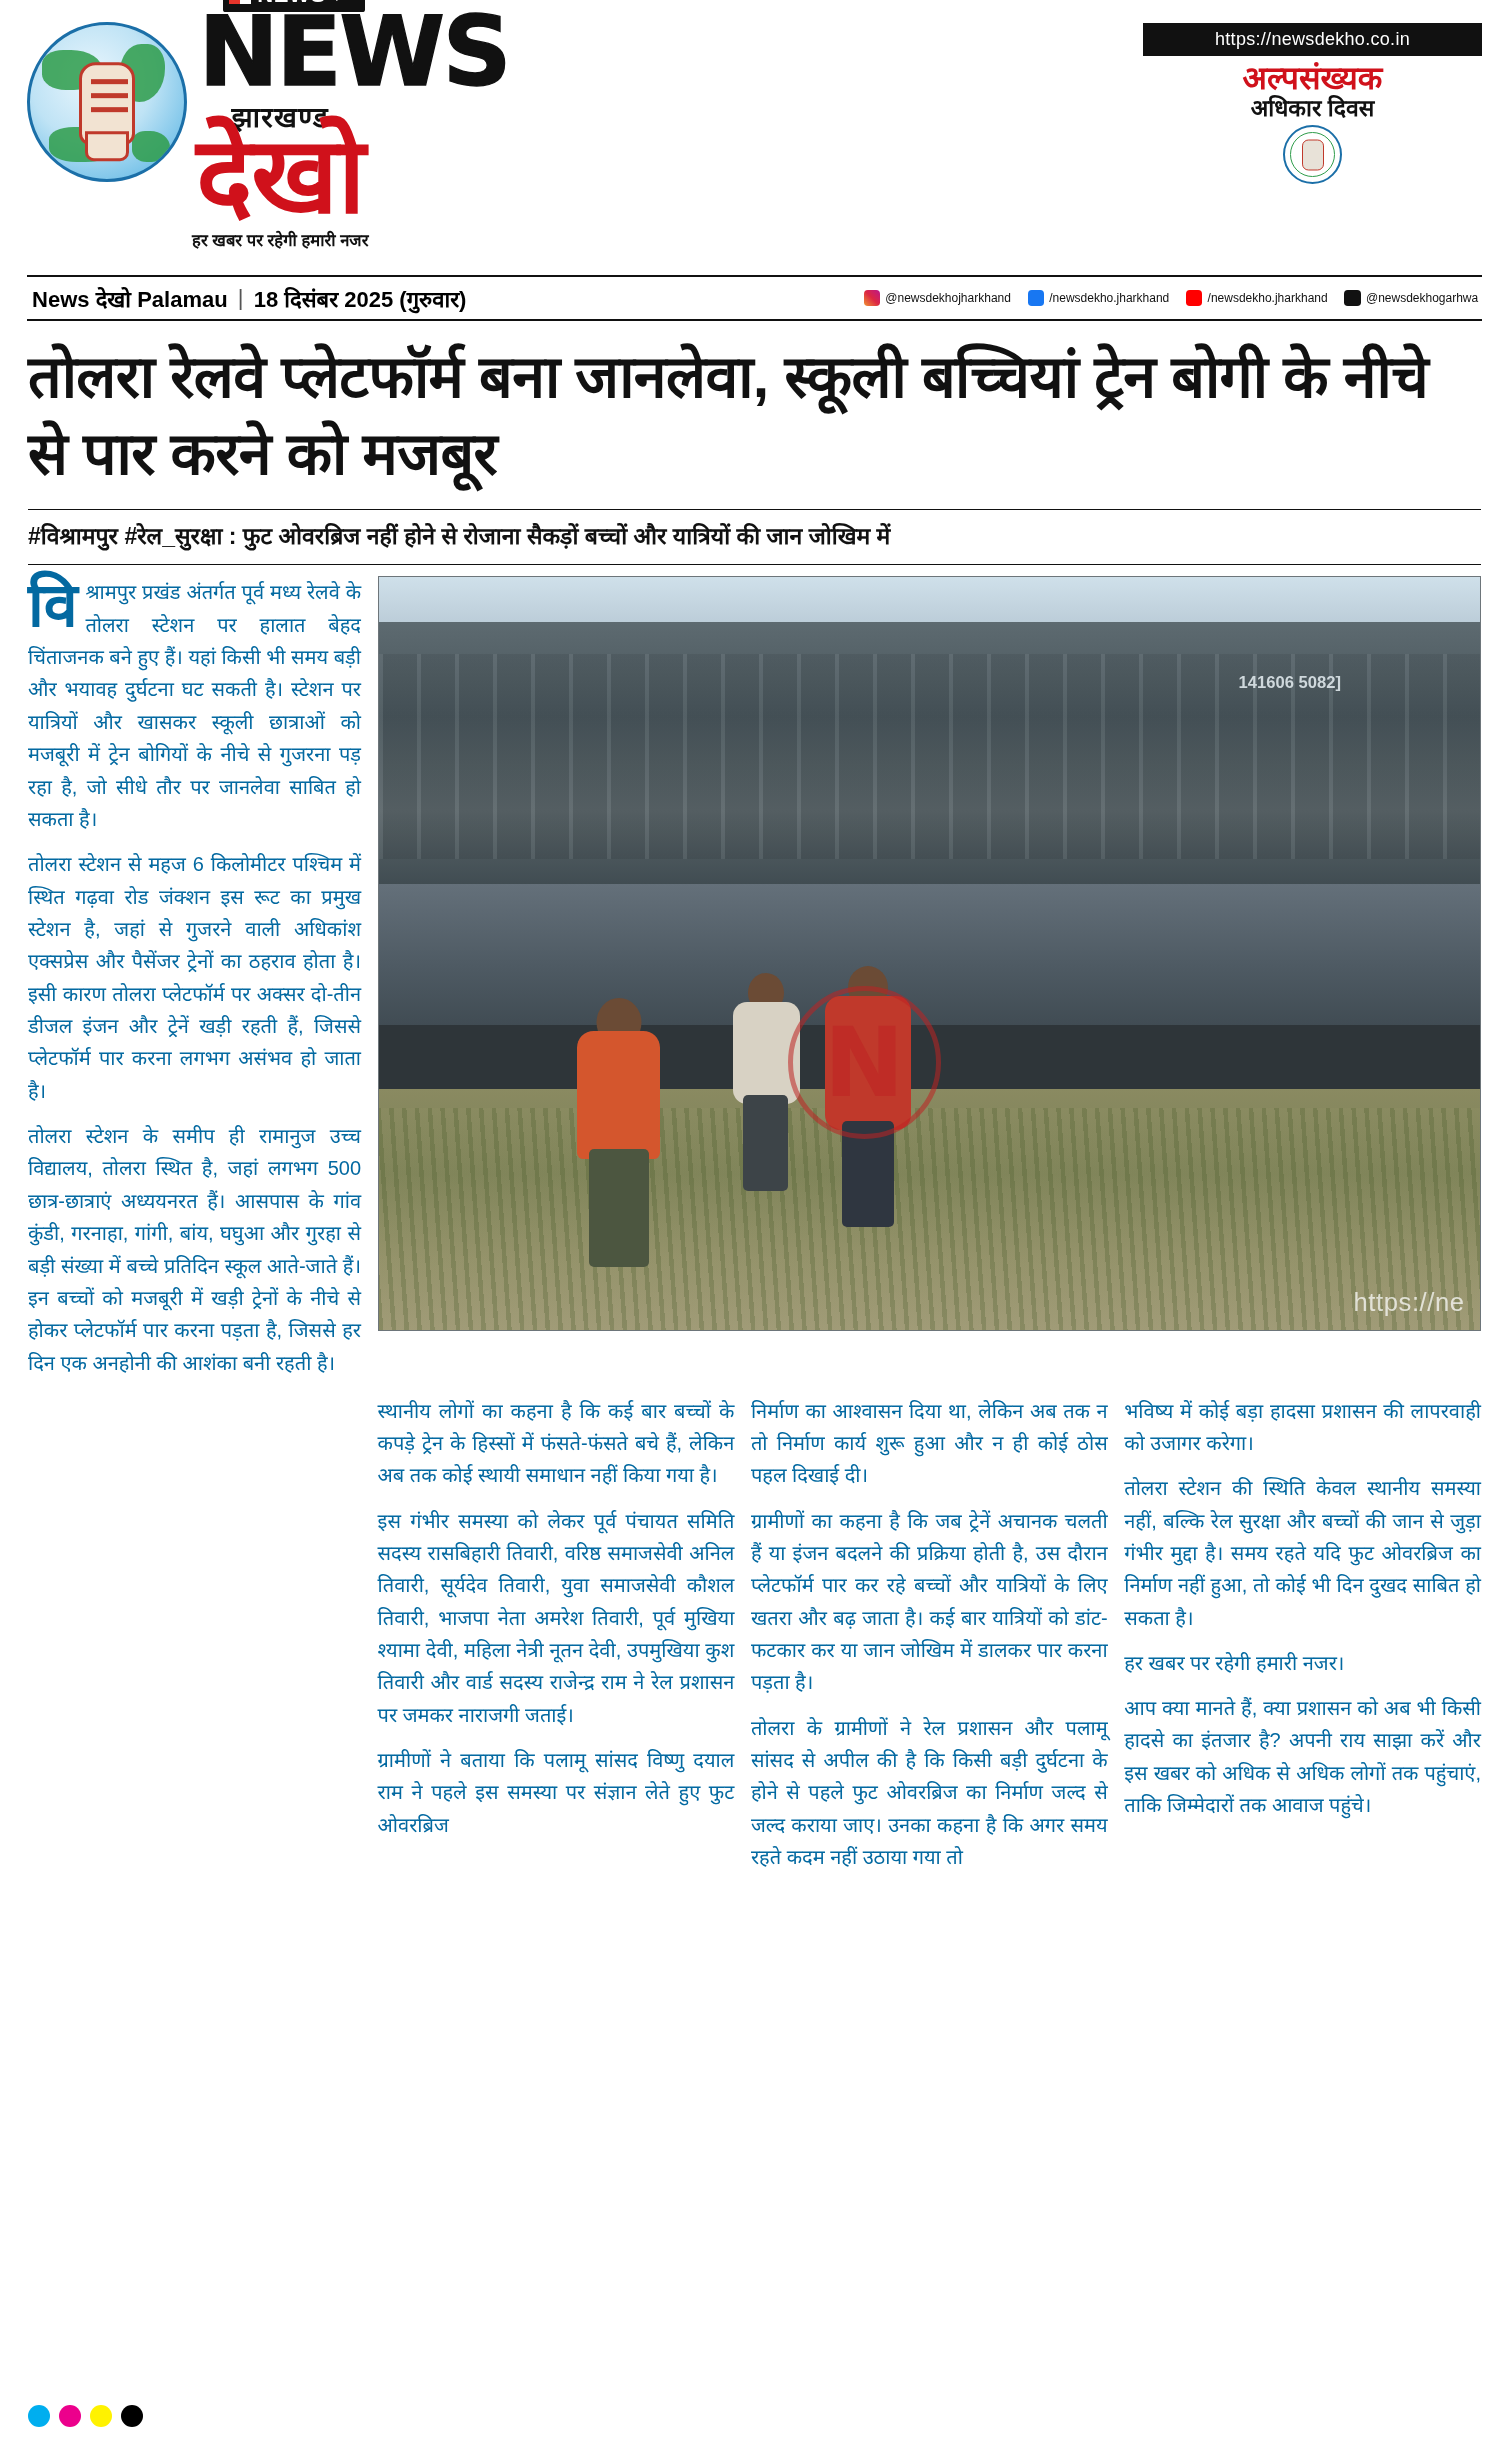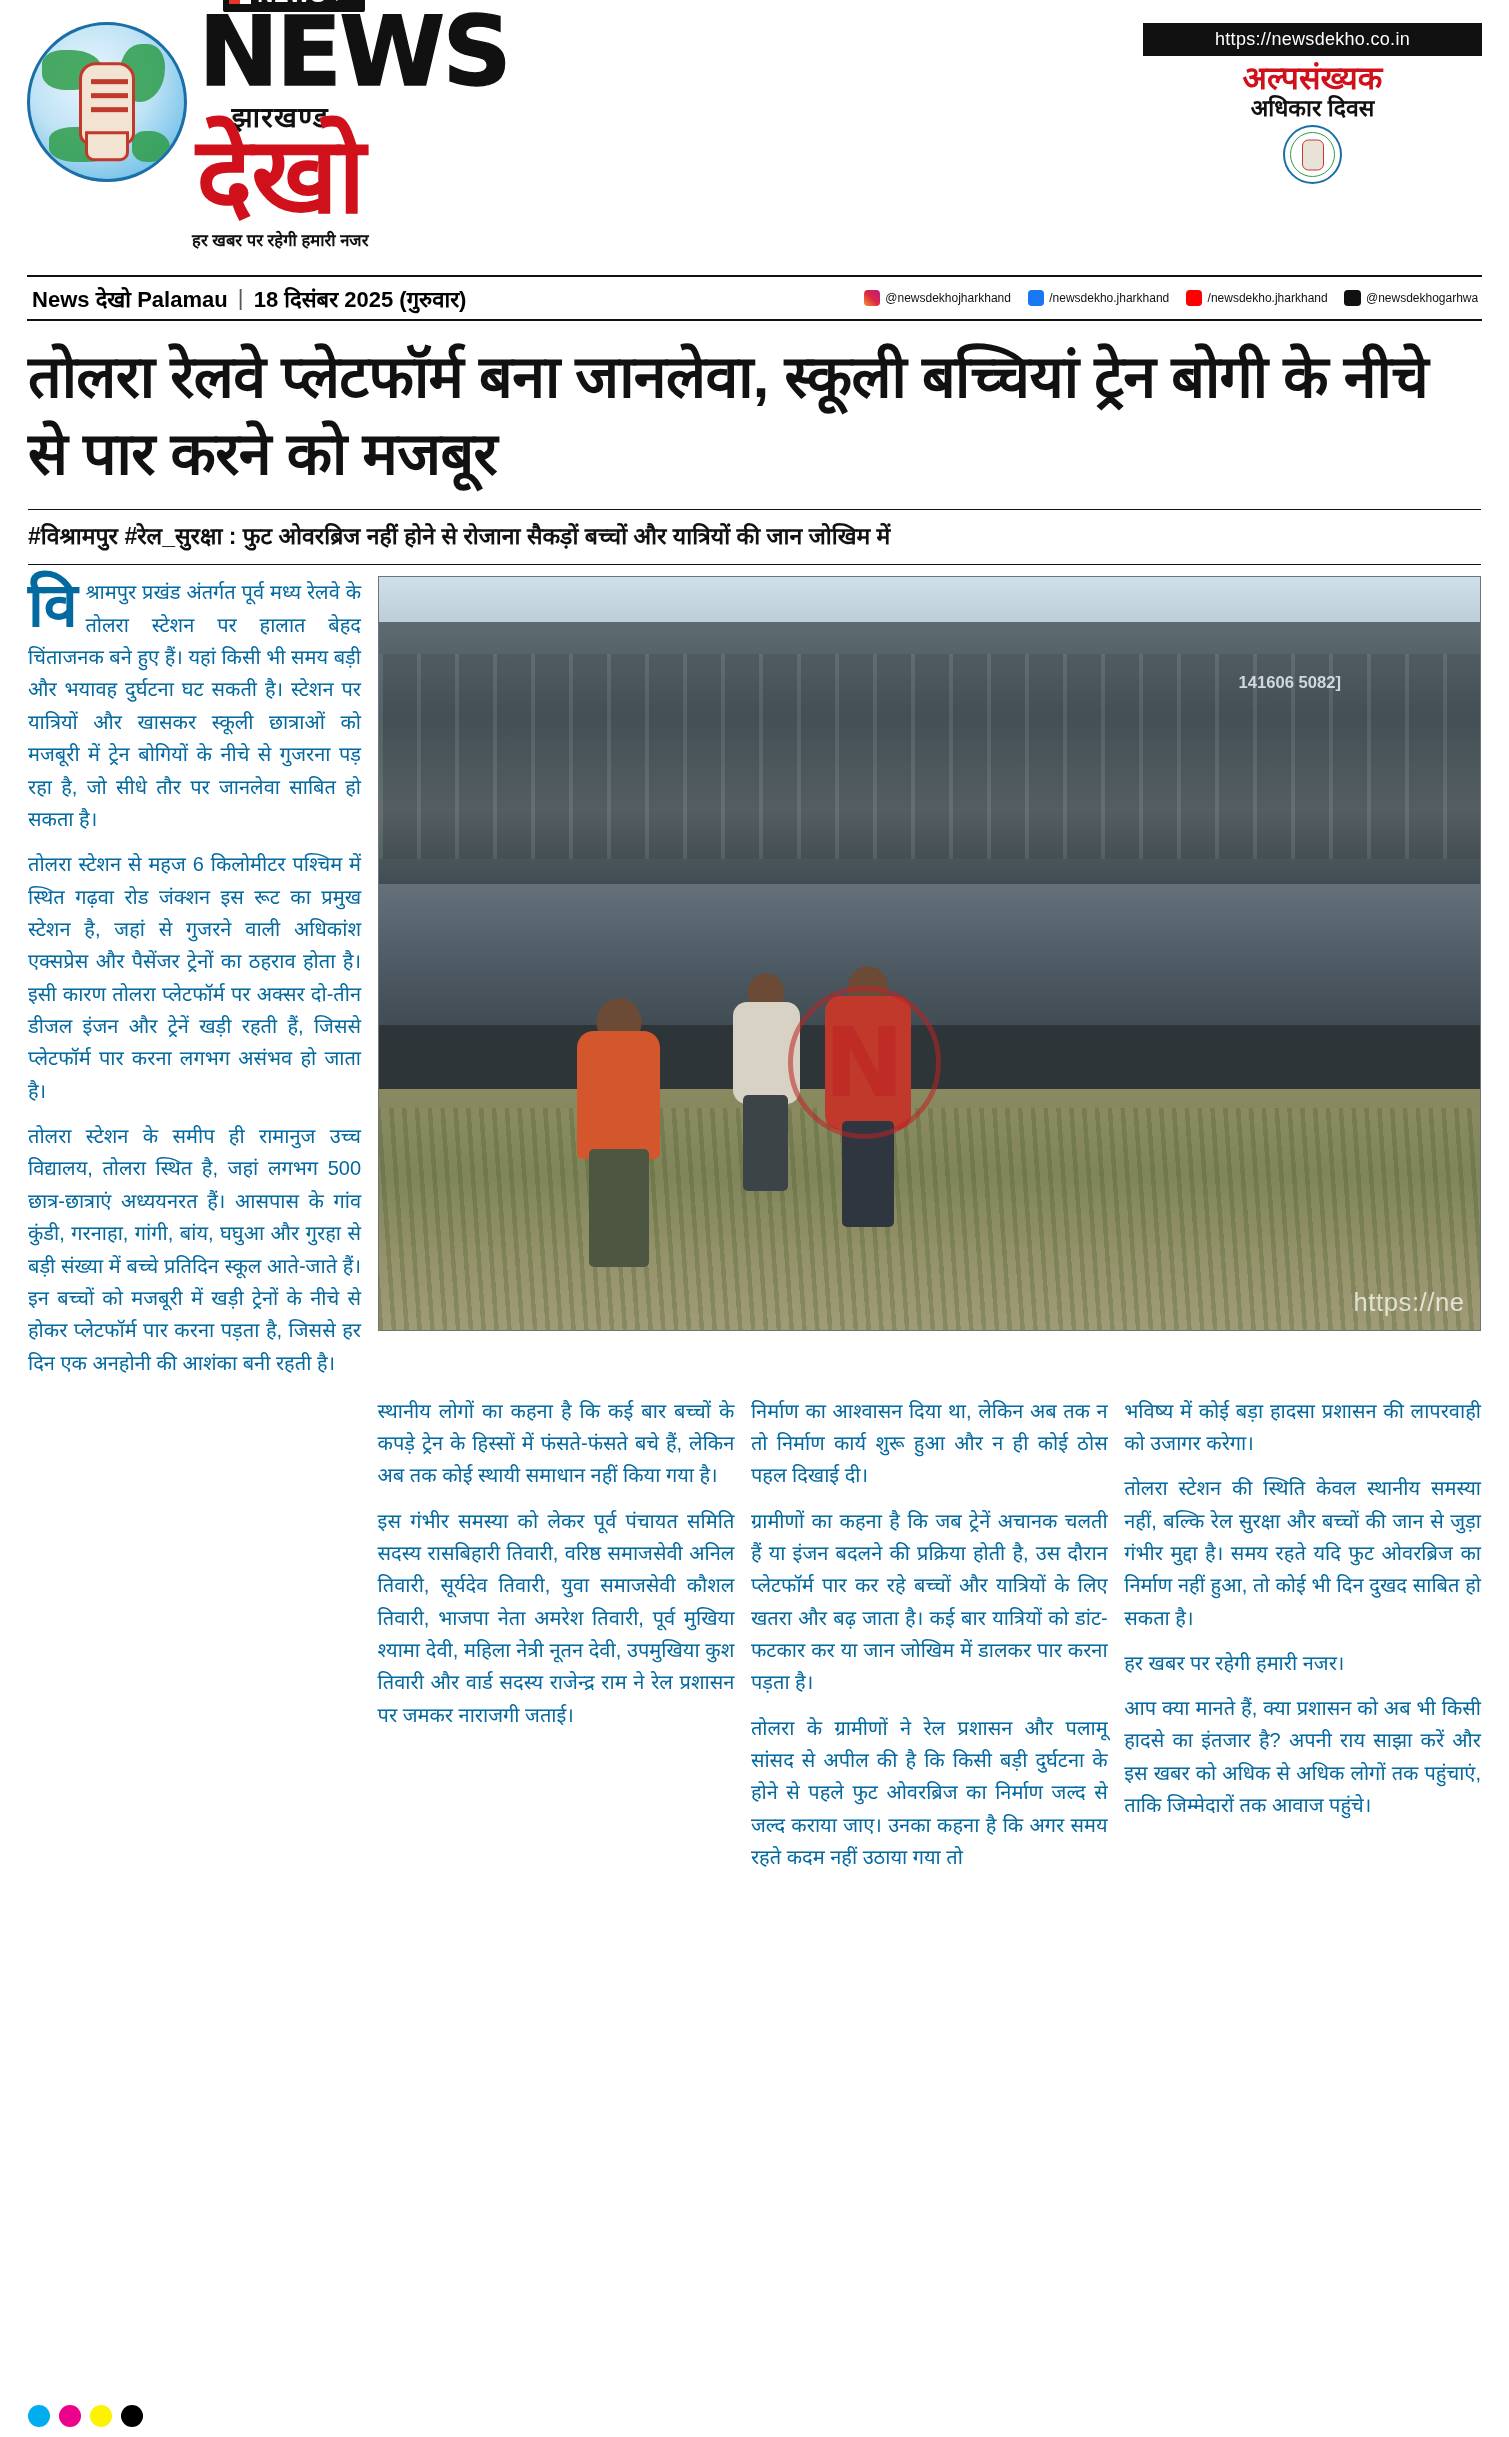--- a/index.html
+++ b/index.html
@@ -521,20 +521,21 @@
         <div class="wm-url">https://ne</div>
       </div>
     </div>
 
     <div class="lower-flex">
       <div class="lower-left"></div>
       <div class="cols4" style="flex:1 1 auto;">
         <div class="col article-col">
           <p>स्थानीय लोगों का कहना है कि कई बार बच्चों के कपड़े ट्रेन के हिस्सों में फंसते-फंसते बचे हैं, लेकिन अब तक कोई स्थायी समाधान नहीं किया गया है।</p>
           <p>इस गंभीर समस्या को लेकर पूर्व पंचायत समिति सदस्य रासबिहारी तिवारी, वरिष्ठ समाजसेवी अनिल तिवारी, सूर्यदेव तिवारी, युवा समाजसेवी कौशल तिवारी, भाजपा नेता अमरेश तिवारी, पूर्व मुखिया श्यामा देवी, महिला नेत्री नूतन देवी, उपमुखिया कुश तिवारी और वार्ड सदस्य राजेन्द्र राम ने रेल प्रशासन पर जमकर नाराजगी जताई।</p>
+          <p>ग्रामीणों ने बताया कि पलामू सांसद विष्णु दयाल राम ने पहले इस समस्या पर संज्ञान लेते हुए फुट ओवरब्रिज</p>
         </div>
         <div class="col article-col">
           <p>निर्माण का आश्वासन दिया था, लेकिन अब तक न तो निर्माण कार्य शुरू हुआ और न ही कोई ठोस पहल दिखाई दी।</p>
           <p>ग्रामीणों का कहना है कि जब ट्रेनें अचानक चलती हैं या इंजन बदलने की प्रक्रिया होती है, उस दौरान प्लेटफॉर्म पार कर रहे बच्चों और यात्रियों के लिए खतरा और बढ़ जाता है। कई बार यात्रियों को डांट-फटकार कर या जान जोखिम में डालकर पार करना पड़ता है।</p>
           <p>तोलरा के ग्रामीणों ने रेल प्रशासन और पलामू सांसद से अपील की है कि किसी बड़ी दुर्घटना के होने से पहले फुट ओवरब्रिज का निर्माण जल्द से जल्द कराया जाए। उनका कहना है कि अगर समय रहते कदम नहीं उठाया गया तो</p>
         </div>
         <div class="col article-col">
           <p>भविष्य में कोई बड़ा हादसा प्रशासन की लापरवाही को उजागर करेगा।</p>
           <p>तोलरा स्टेशन की स्थिति केवल स्थानीय समस्या नहीं, बल्कि रेल सुरक्षा और बच्चों की जान से जुड़ा गंभीर मुद्दा है। समय रहते यदि फुट ओवरब्रिज का निर्माण नहीं हुआ, तो कोई भी दिन दुखद साबित हो सकता है।</p>
           <p>हर खबर पर रहेगी हमारी नजर।</p>

